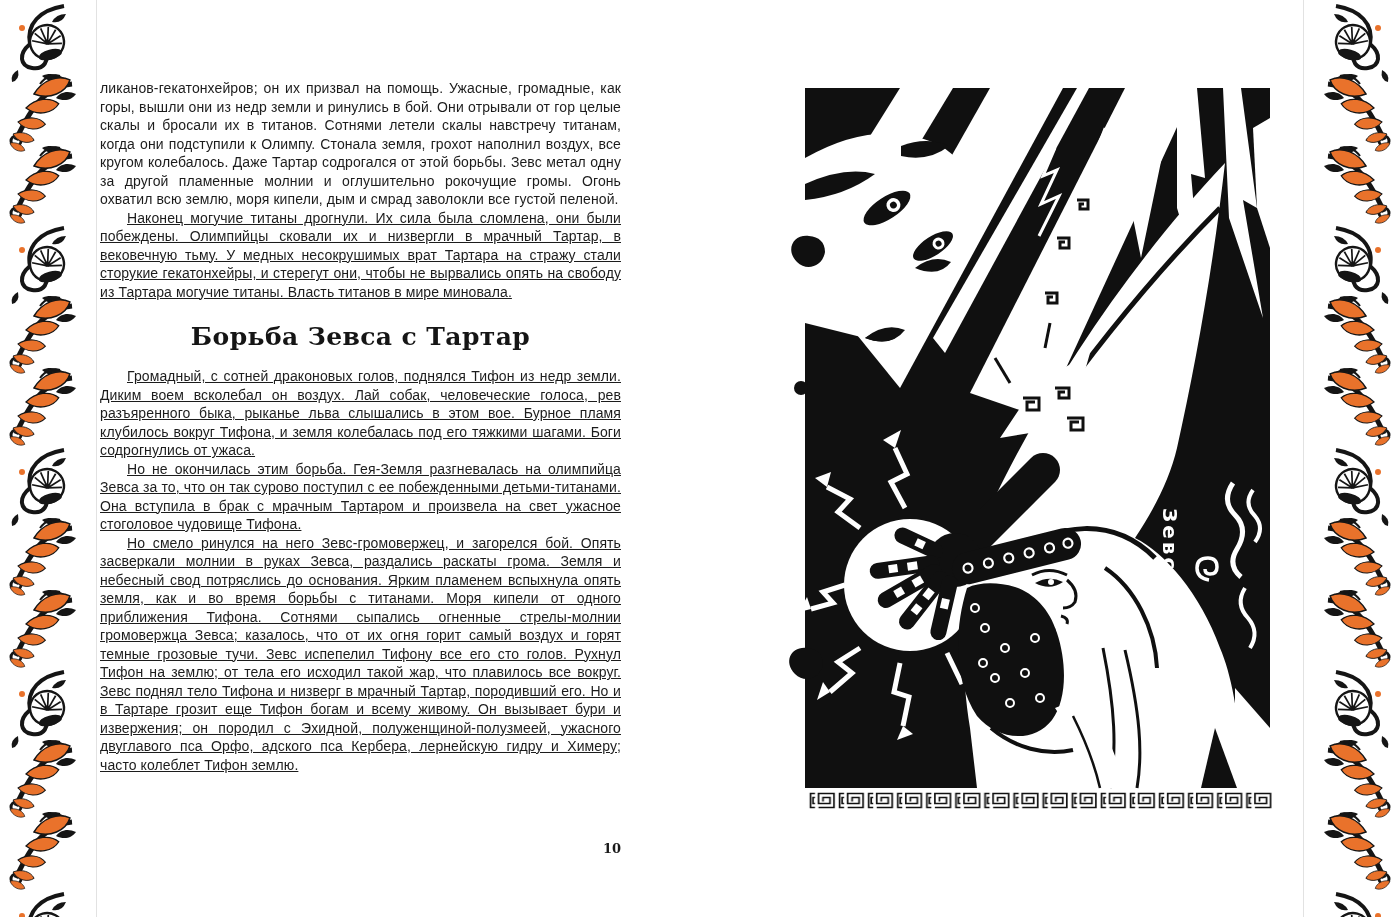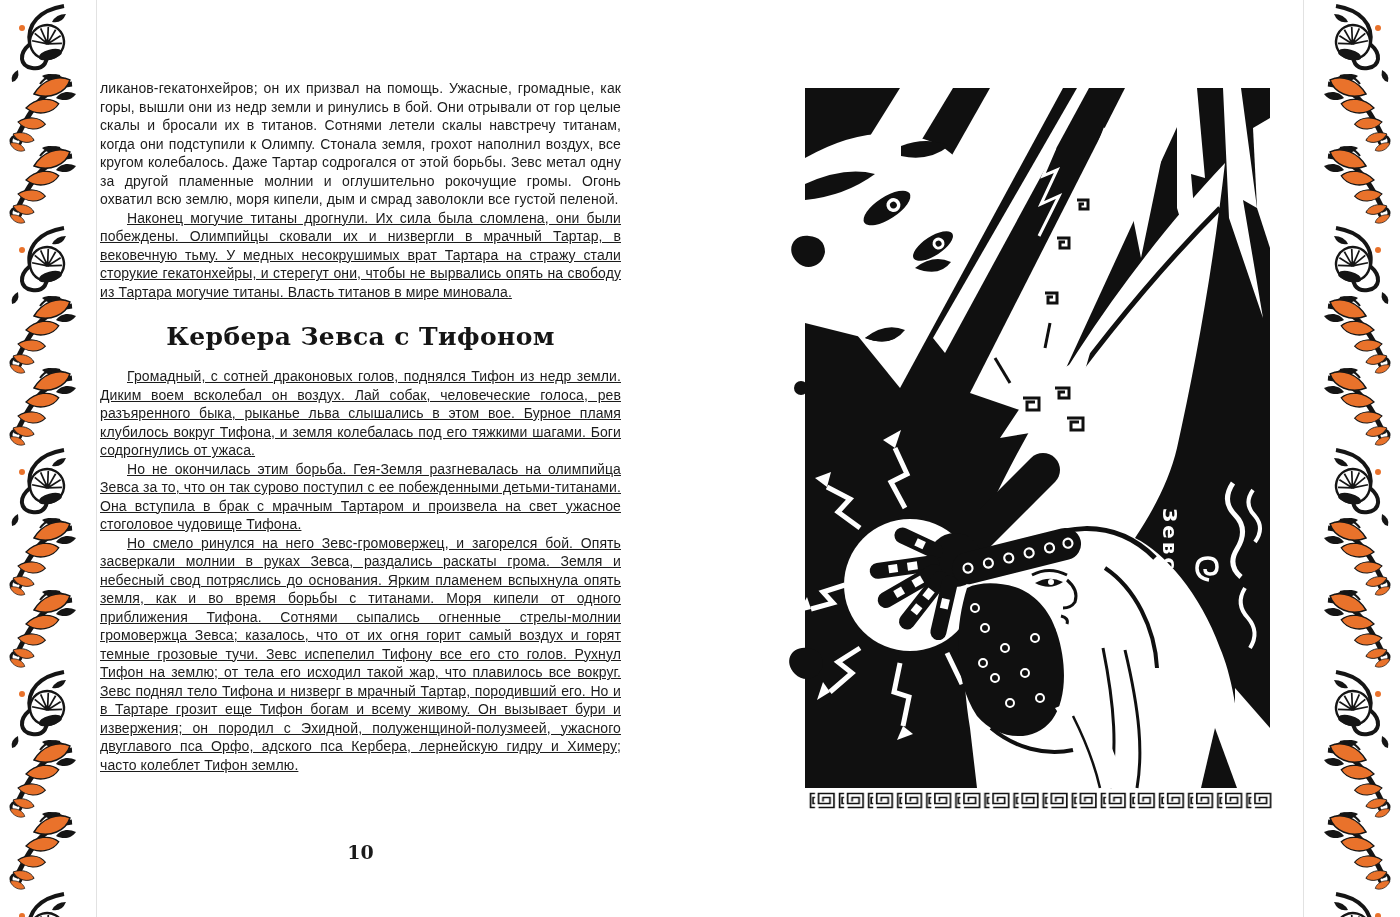--- a/index.html
+++ b/index.html
@@ -11,23 +11,23 @@
   .edge-line{position:absolute;top:0;width:1px;height:917px;background:#e2e2e2;}
   .edge-line.l{left:96px;}
   .edge-line.r{left:1303px;}
   .text-col{position:absolute;left:100px;top:79px;width:521px;}
   .text-col p{margin:0;font-size:14px;line-height:18.5px;text-align:justify;
               letter-spacing:.1px;}
   .text-col p.ind{text-indent:27px;text-decoration:underline;}
   h2.heading{margin:21px 0 15px 0;font-family:"DejaVu Serif","Liberation Serif",serif;
              font-weight:700;font-size:25px;line-height:30px;text-align:center;color:#151515;
              letter-spacing:.4px;}
-  .page-number{position:absolute;left:100px;top:841px;width:521px;text-align:center;
+  .page-number{position:absolute;left:100px;top:841px;width:521px;text-align:right;
                font-family:"DejaVu Serif","Liberation Serif",serif;font-weight:700;
-               font-size:19px;color:#1a1a1a;}
+               font-size:13px;color:#1a1a1a;}
   .illus{position:absolute;left:805px;top:88px;overflow:visible;}
 </style>
 </head>
 <body>
 
 <div class="spread">
 
   <svg class="orn left" viewBox="0 0 80 917">
     <defs>
       <path id="leaf" d="M0 0 C6 -14, 20 -22, 32 -18 C30 -6, 16 4, 0 0 Z"></path>
@@ -76,21 +76,21 @@
     <use href="#orn-tile" y="666"></use>
     <use href="#orn-tile" y="888"></use>
   </svg>
 
   <div class="edge-line l"></div>
   <div class="edge-line r"></div>
 
   <main class="text-col">
     <p>ликанов-гекатонхейров; он их призвал на помощь. Ужасные, громадные, как горы, вышли они из недр земли и ринулись в бой. Они отрывали от гор целые скалы и бросали их в титанов. Сотнями летели скалы навстречу титанам, когда они подступили к Олимпу. Стонала земля, грохот наполнил воздух, все кругом колебалось. Даже Тартар содрогался от этой борьбы. Зевс метал одну за другой пламенные молнии и оглушительно рокочущие громы. Огонь охватил всю землю, моря кипели, дым и смрад заволокли все густой пеленой.</p>
     <p class="ind">Наконец могучие титаны дрогнули. Их сила была сломлена, они были побеждены. Олимпийцы сковали их и низвергли в мрачный Тартар, в вековечную тьму. У медных несокрушимых врат Тартара на стражу стали сторукие гекатонхейры, и стерегут они, чтобы не вырвались опять на свободу из Тартара могучие титаны. Власть титанов в мире миновала.</p>
-    <h2 class="heading">Кербера Зевса с Тифоном</h2>
+    <h2 class="heading">Борьба Зевса с Тартар</h2>
     <p class="ind">Громадный, с сотней драконовых голов, поднялся Тифон из недр земли. Диким воем всколебал он воздух. Лай собак, человеческие голоса, рев разъяренного быка, рыканье льва слышались в этом вое. Бурное пламя клубилось вокруг Тифона, и земля колебалась под его тяжкими шагами. Боги содрогнулись от ужаса.</p>
     <p class="ind">Но не окончилась этим борьба. Гея-Земля разгневалась на олимпийца Зевса за то, что он так сурово поступил с ее побежденными детьми-титанами. Она вступила в брак с мрачным Тартаром и произвела на свет ужасное стоголовое чудовище Тифона.</p>
     <p class="ind">Но смело ринулся на него Зевс-громовержец, и загорелся бой. Опять засверкали молнии в руках Зевса, раздались раскаты грома. Земля и небесный свод потряслись до основания. Ярким пламенем вспыхнула опять земля, как и во время борьбы с титанами. Моря кипели от одного приближения Тифона. Сотнями сыпались огненные стрелы-молнии громовержца Зевса; казалось, что от их огня горит самый воздух и горят темные грозовые тучи. Зевс испепелил Тифону все его сто голов. Рухнул Тифон на землю; от тела его исходил такой жар, что плавилось все вокруг. Зевс поднял тело Тифона и низверг в мрачный Тартар, породивший его. Но и в Тартаре грозит еще Тифон богам и всему живому. Он вызывает бури и извержения; он породил с Эхидной, полуженщиной-полузмеей, ужасного двуглавого пса Орфо, адского пса Кербера, лернейскую гидру и Химеру; часто колеблет Тифон землю.</p>
   </main>
 
   <div class="page-number">10</div>
 
   <svg class="illus" width="465" height="727" viewBox="0 0 465 727">
     <defs>
       <pattern id="meander" width="29.1" height="25" patternUnits="userSpaceOnUse">

